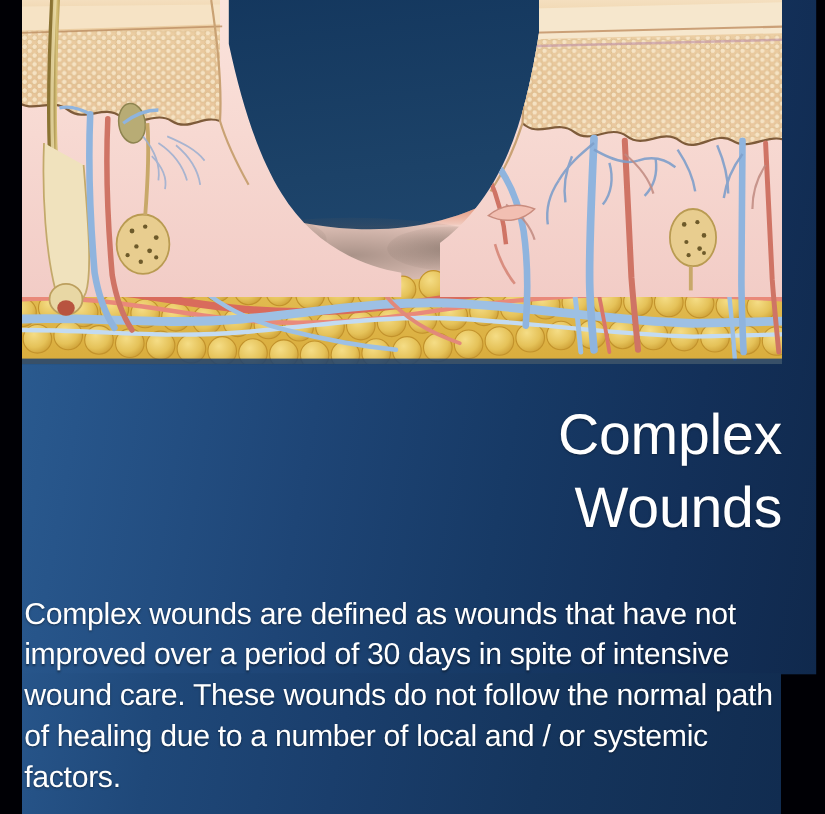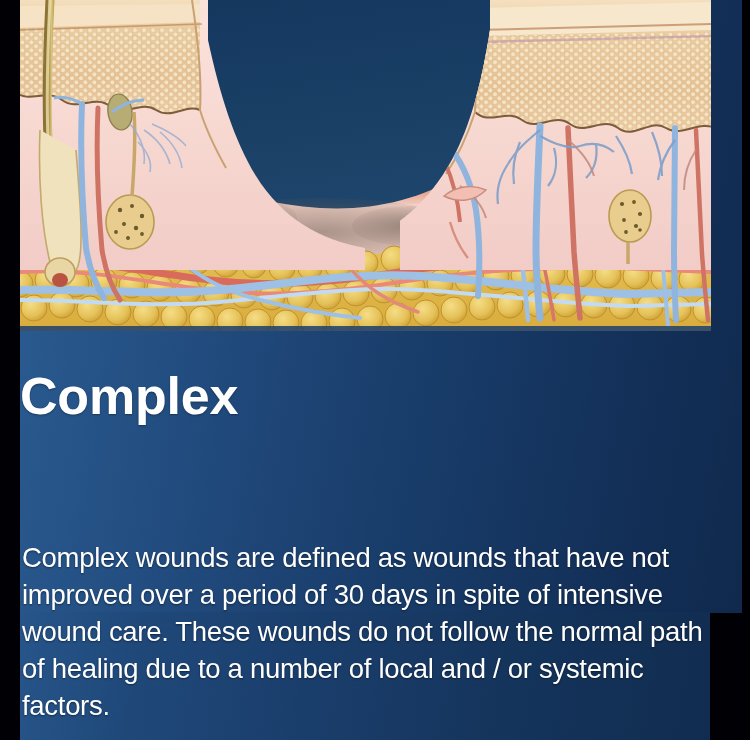--- a/index.html
+++ b/index.html
@@ -53,25 +53,25 @@
     background: #1a3a5e;
   }
   .illustration svg { display: block; width: 691px; height: 331px; }
 
   
   .title-block {
     position: absolute;
     left: 20px;
     top: 363px;
     width: 691px;
-    text-align: left;
+    text-align: right;
     color: #ffffff;
     font-size: 52px;
     line-height: 1.27;
-    font-weight: 700;
+    font-weight: 400;
     letter-spacing: -0.2px;
     text-shadow: 0 1px 2px rgba(0,0,0,0.35);
   }
   .title-line { display: block; }
 
   .body-text {
     position: absolute;
     left: 22px;
     top: 539px;
     width: 688px;
@@ -404,17 +404,18 @@
                C452,150 440,180 416,200 C386,224 344,234 300,230
                C252,226 214,206 190,174 C180,158 178,134 180,110 Z" fill="#e4seda" opacity="0"></path>
       <path d="M150,150 C200,196 260,216 330,216 C400,216 450,194 486,150" fill="none" stroke="#d9633a" stroke-width="0"></path>
 
       <rect x="0" y="326" width="691" height="5" fill="#1b4070" opacity="0.85"></rect>
     </svg>
   </div>
 
   <div class="title-block">
     <span class="title-line">Complex</span>
+    <span class="title-line">Wounds</span>
   </div>
 
   <div class="body-text">Complex wounds are defined as wounds that have not improved over a period of 30 days in spite of intensive wound care. These wounds do not follow the normal path of healing due to a number of local and / or systemic factors.</div>
 
 </div>
 
 </body></html>

